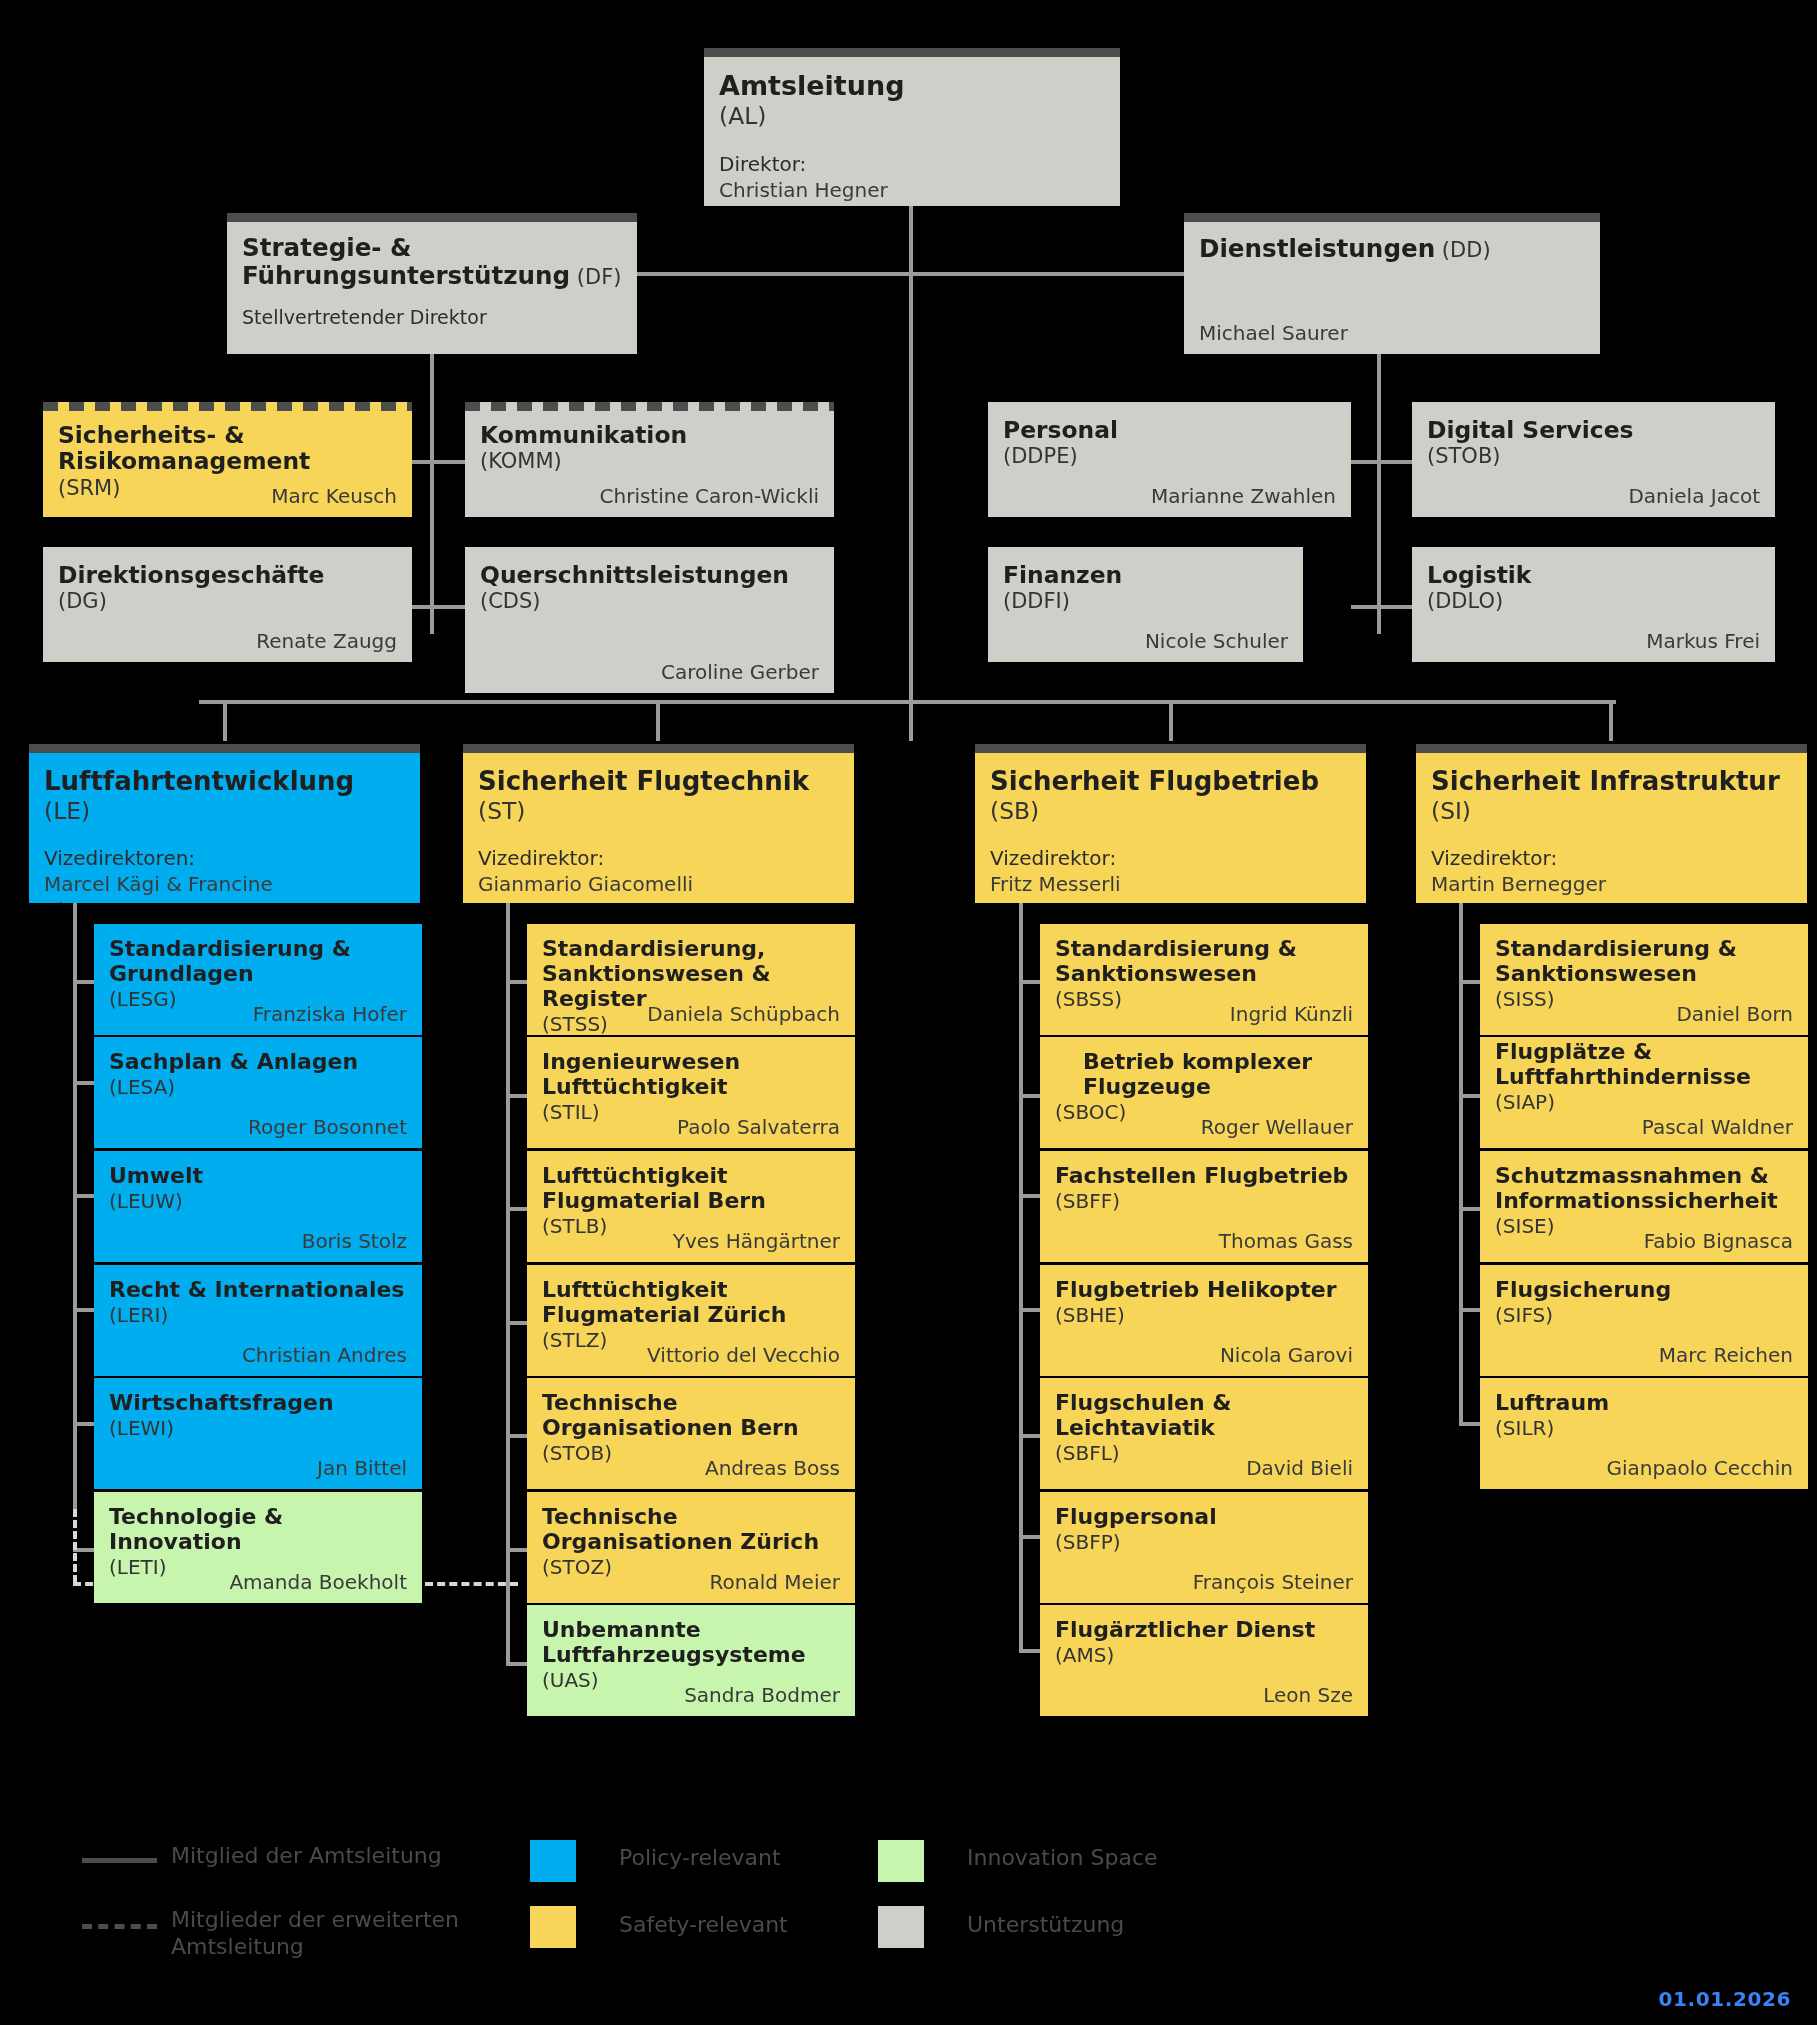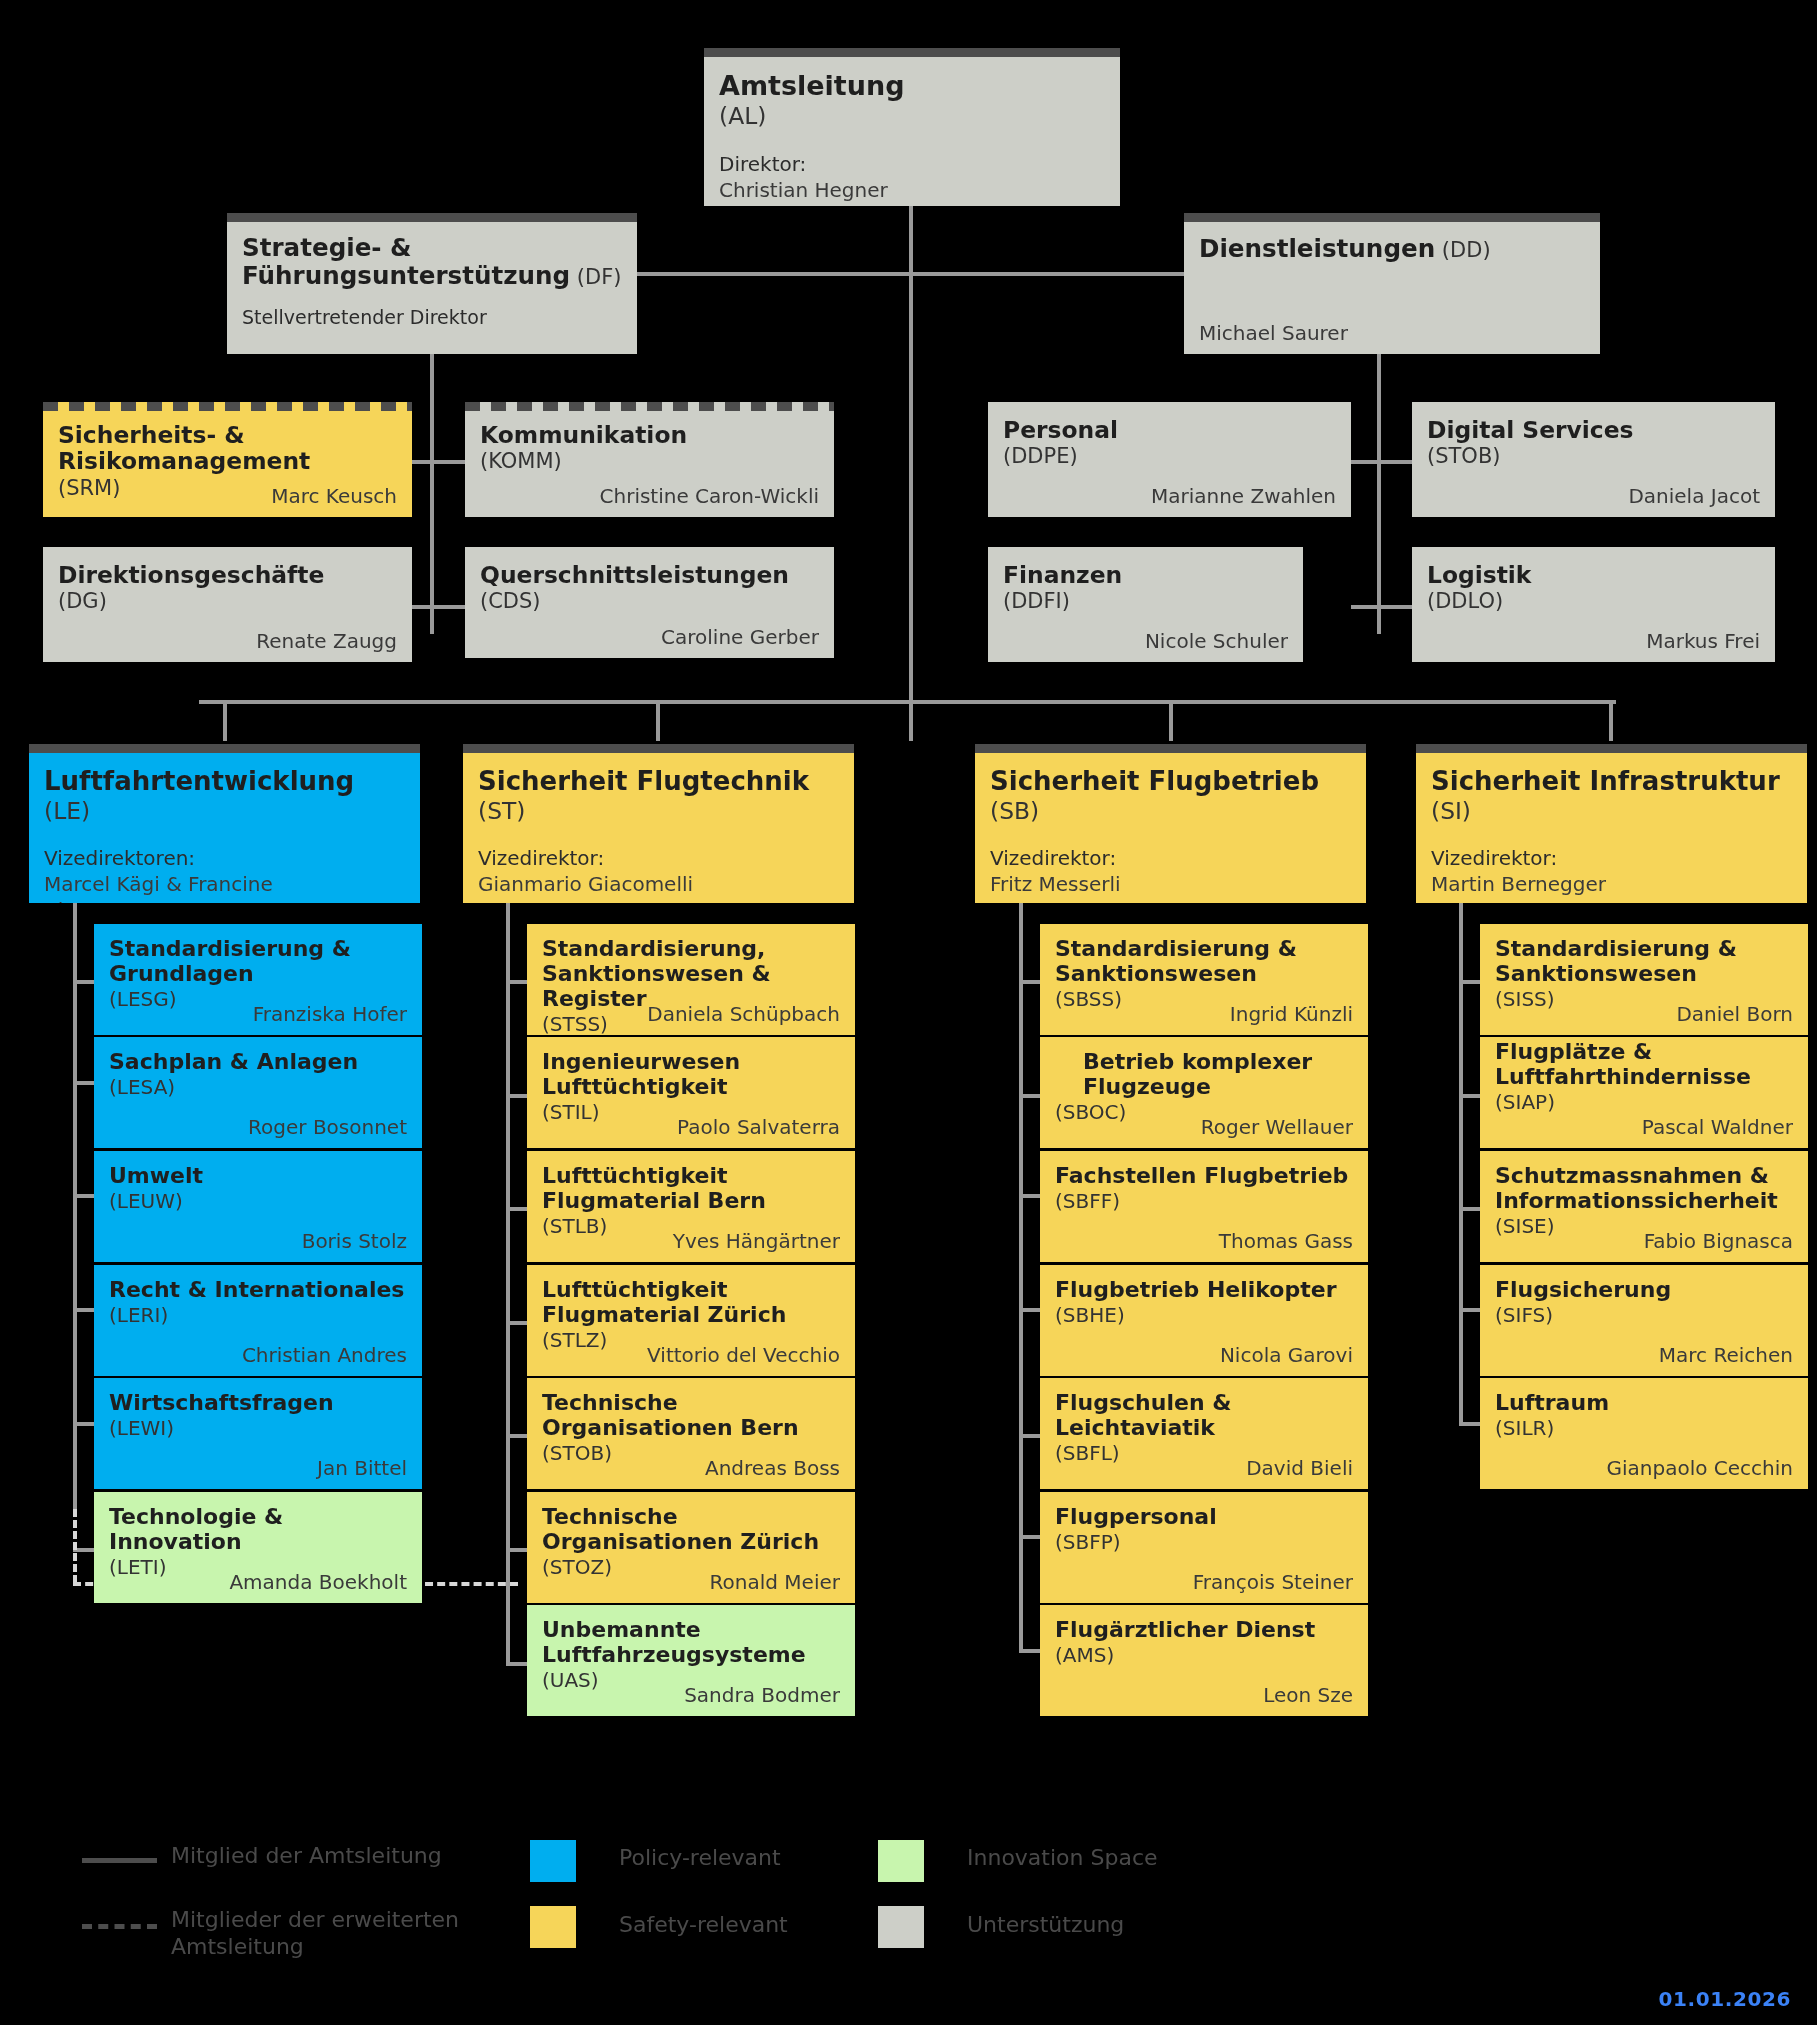--- a/index.html
+++ b/index.html
@@ -430,21 +430,21 @@
       </div>
       <div class="box" style="left:43px;top:547px;width:369px;height:115px;background:#cdcfc8;">
         <div class="inner" style="padding-top:15px;">
           <div class="ttl" style="font-size:23.4px;">
             <div>Direktionsgeschäfte</div>
           </div>
           <div class="abbr" style="font-size:21px;line-height:1.25;">(DG)</div>
         </div>
         <div class="person" style="font-size:20px;">Renate Zaugg</div>
       </div>
-      <div class="box" style="left:465px;top:547px;width:369px;height:111px;background:#cdcfc8;">
+      <div class="box" style="left:465px;top:547px;width:369px;height:146px;background:#cdcfc8;">
         <div class="inner" style="padding-top:15px;">
           <div class="ttl" style="font-size:23.4px;">
             <div>Querschnittsleistungen</div>
           </div>
           <div class="abbr" style="font-size:21px;line-height:1.25;">(CDS)</div>
         </div>
         <div class="person" style="font-size:20px;">Caroline Gerber</div>
       </div>
       <div class="box" style="left:988px;top:402px;width:363px;height:115px;background:#cdcfc8;">
         <div class="inner" style="padding-top:15px;">

